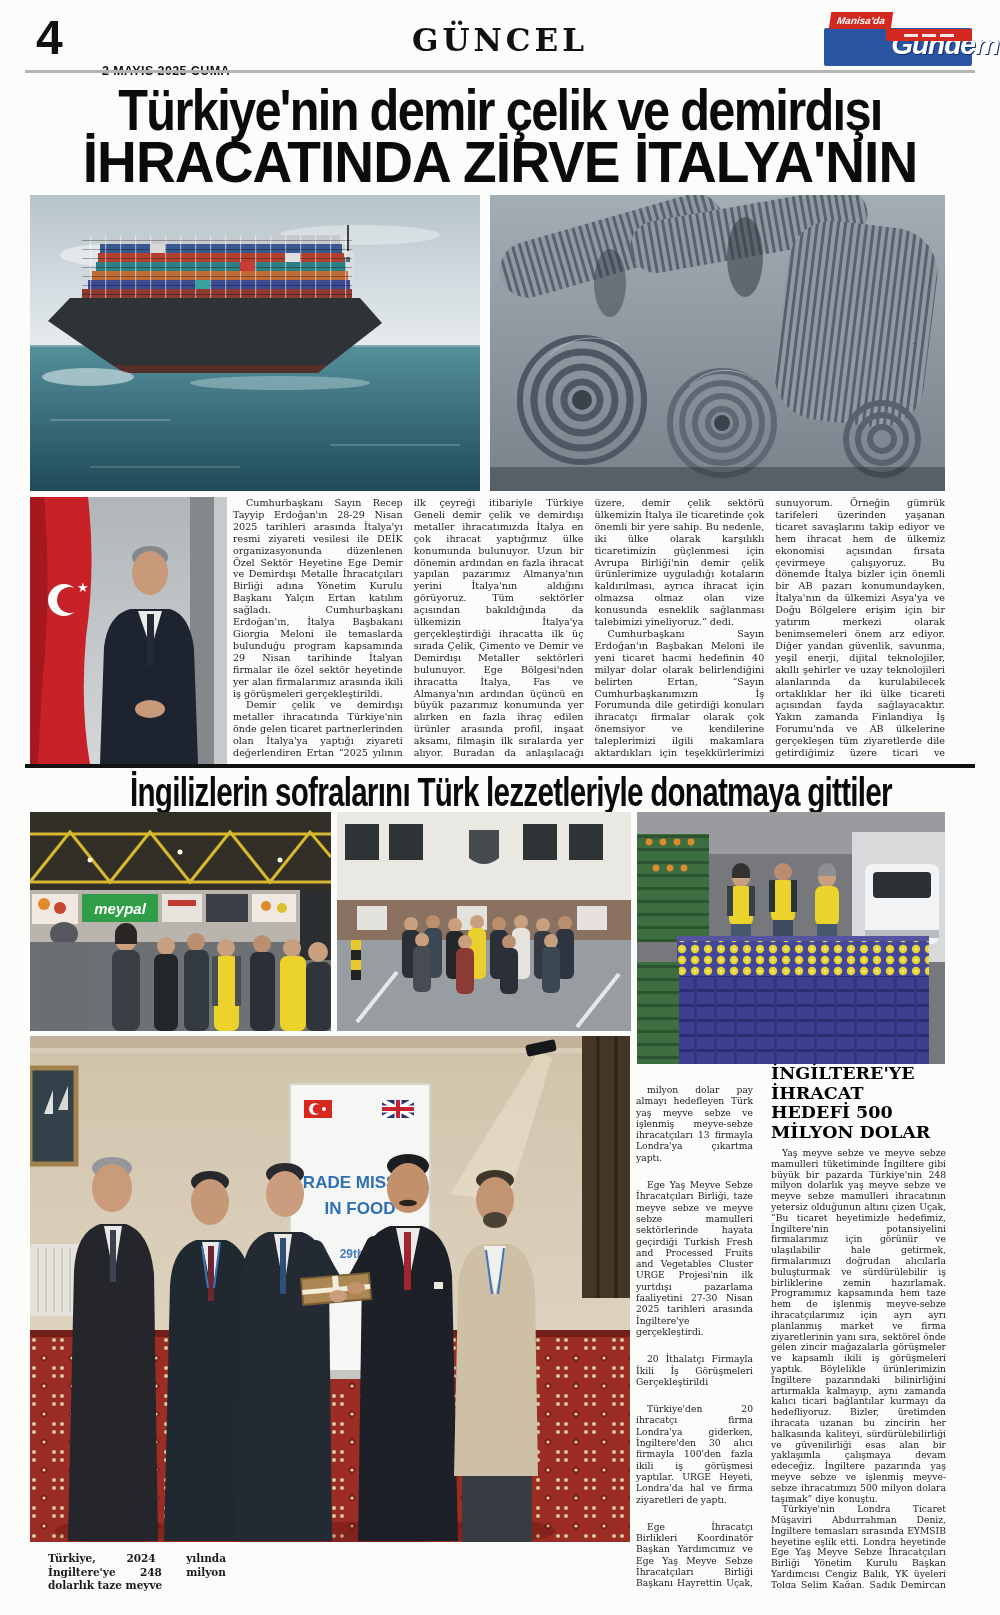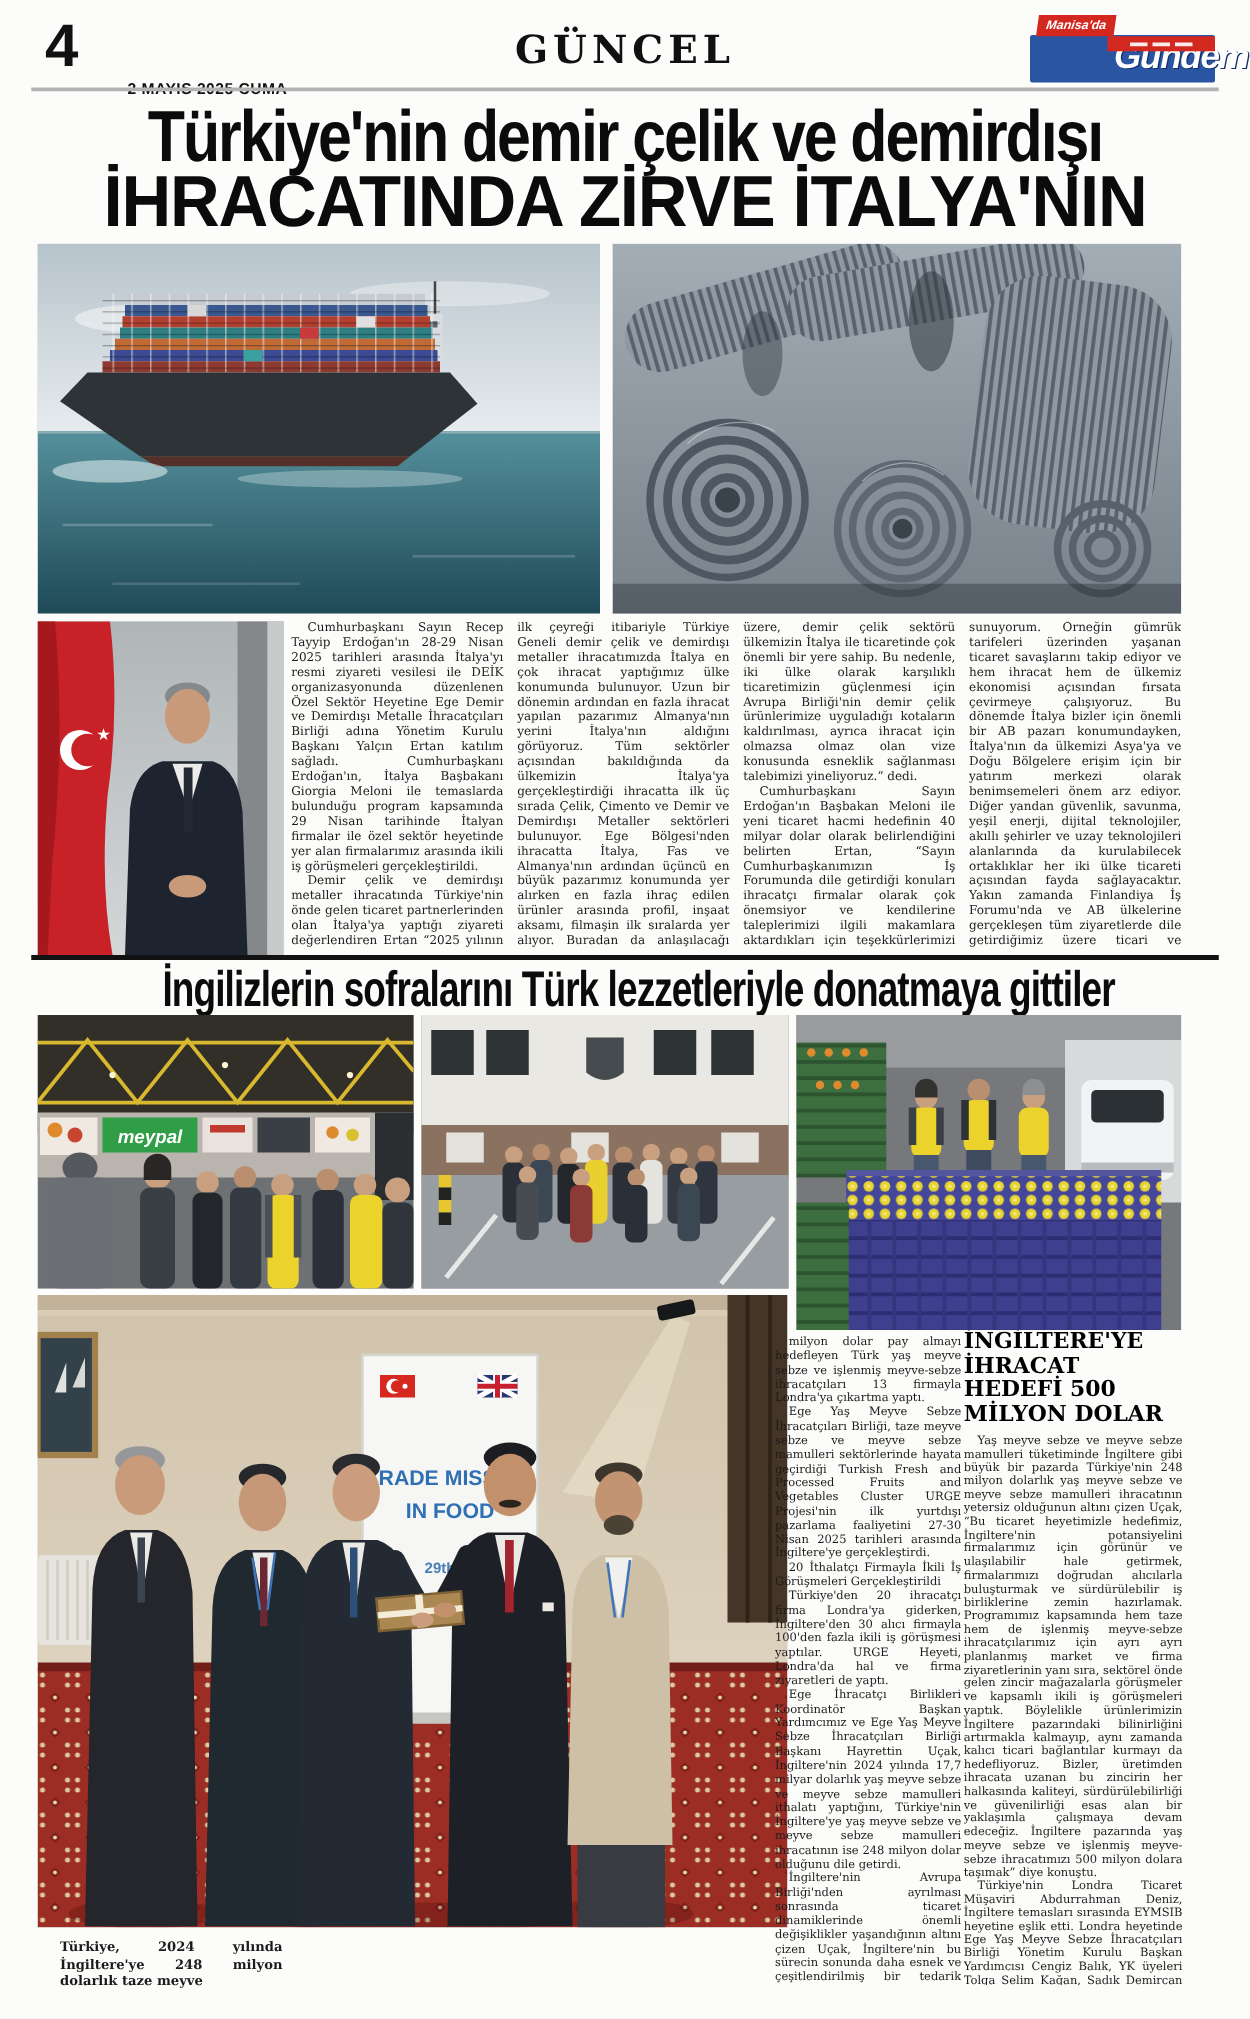--- a/index.html
+++ b/index.html
@@ -36,21 +36,21 @@
   .art1{left:233px;top:497px;width:712px;height:268px;column-count:4;column-gap:11px;column-fill:auto;
         font-size:9.6px;line-height:11.9px;text-align:justify;overflow:hidden;}
   .art1 p{margin:0;text-indent:13px;}
   
   .cap{top:1552px;font-weight:700;font-size:10.5px;line-height:13.5px;text-align:justify;}
   .cap1{left:48px;width:178px;}
   .cap2{left:256px;width:182px;}
   .cap3{left:465px;width:188px;}
   
   .midcol{left:620px;top:1068px;width:149px;height:520px;font-size:9.2px;line-height:11.3px;text-align:justify;overflow:hidden;}
-  .midcol p{margin:0;text-indent:11px;}
+  .midcol p{margin:16px;text-indent:11px;}
   .rightcol{left:771px;top:1064px;width:175px;height:524px;overflow:hidden;}
   .rc-head{font-weight:700;font-size:17.5px;line-height:19.5px;color:#000000;margin:0 0 6px 0;}
   .rightcol p{margin:0;text-indent:11px;font-size:9.2px;line-height:10.8px;text-align:justify;}
 </style>
 </head>
 <body>
 
 <div class="page">
 
   <div class="abs pageno">4</div>

